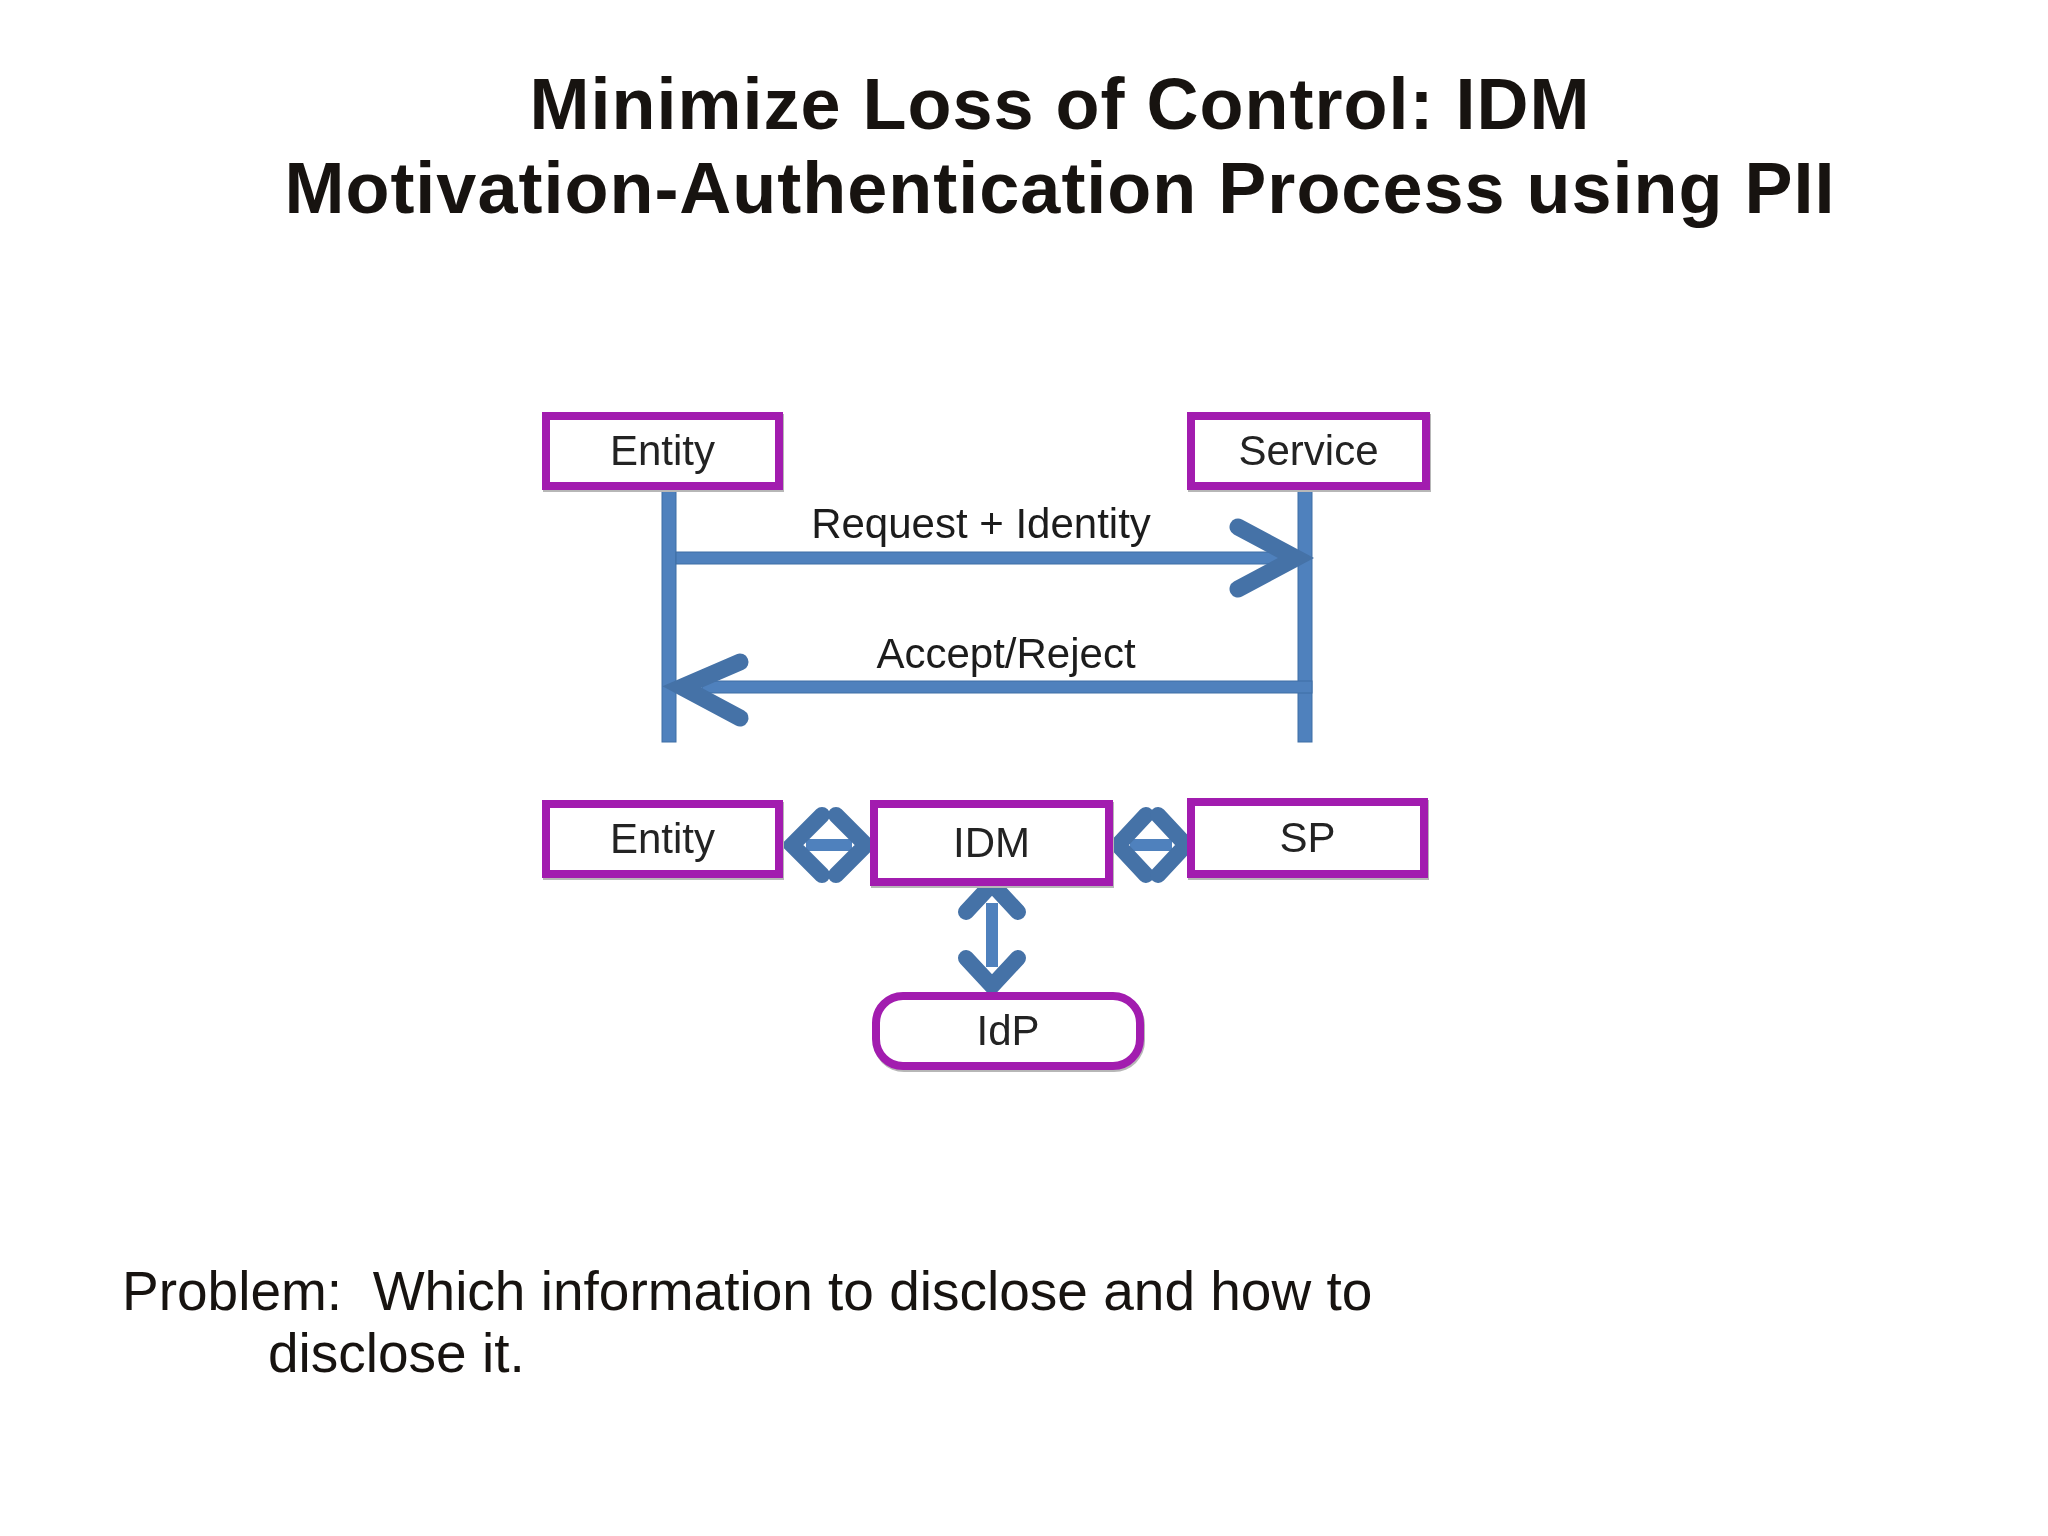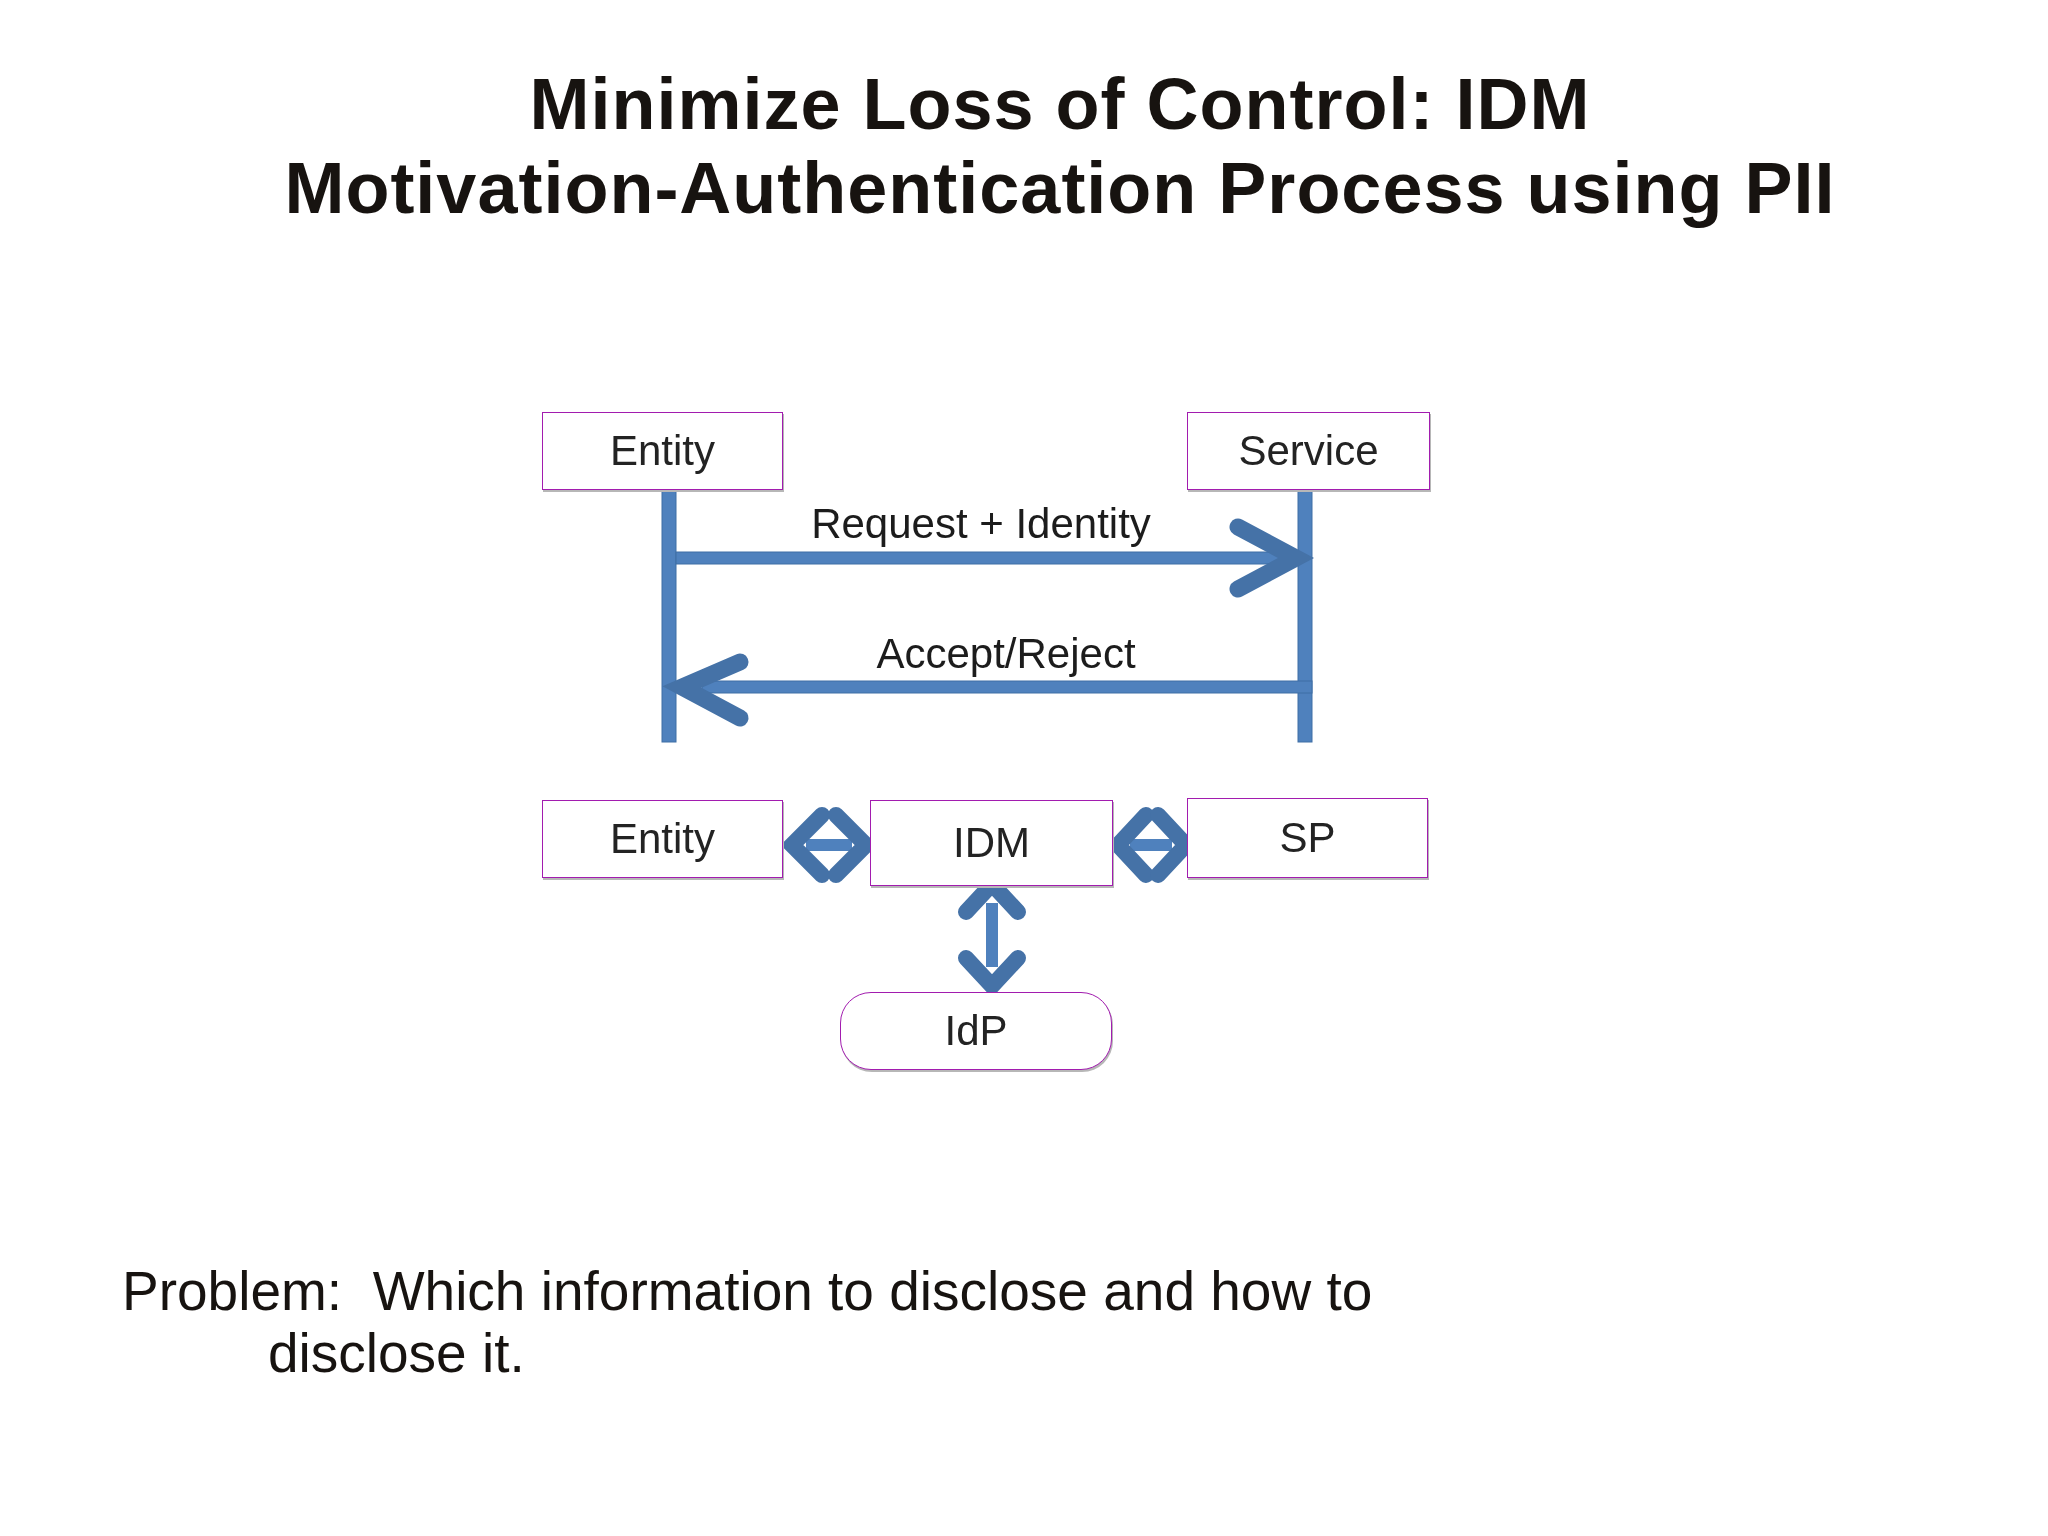--- a/index.html
+++ b/index.html
@@ -18,34 +18,34 @@
     font-size:72px;
     line-height:84px;
     color:#171310;
     letter-spacing:1px;
     padding-left:36px;
   }
   .diagram-box{
     position:absolute;
     box-sizing:border-box;
     background:#ffffff;
-    border:1px solid #a21caf;
+    border:8px solid #a21caf;
     box-shadow:1px 2px 0 #b7b7b7;
     display:flex;
     align-items:center;
     justify-content:center;
     font-size:42px;
     color:#232323;
   }
   .box-entity-top{left:542px;top:412px;width:241px;height:78px;}
   .box-service  {left:1187px;top:412px;width:243px;height:78px;}
   .box-entity-mid{left:542px;top:800px;width:241px;height:78px;}
   .box-idm      {left:870px;top:800px;width:243px;height:86px;}
   .box-sp       {left:1187px;top:798px;width:241px;height:80px;}
-  .box-idp      {left:840px;top:992px;width:272px;height:78px;border-radius:31px;}
+  .box-idp      {left:872px;top:992px;width:272px;height:78px;border-radius:31px;}
   .msg-label{
     position:absolute;
     text-align:center;
     font-size:42px;
     color:#1c1c1c;
   }
   .label-request{left:676px;width:610px;top:500px;}
   .label-accept {left:700px;width:612px;top:630px;}
   .connectors{position:absolute;left:0;top:0;}
   .problem{

